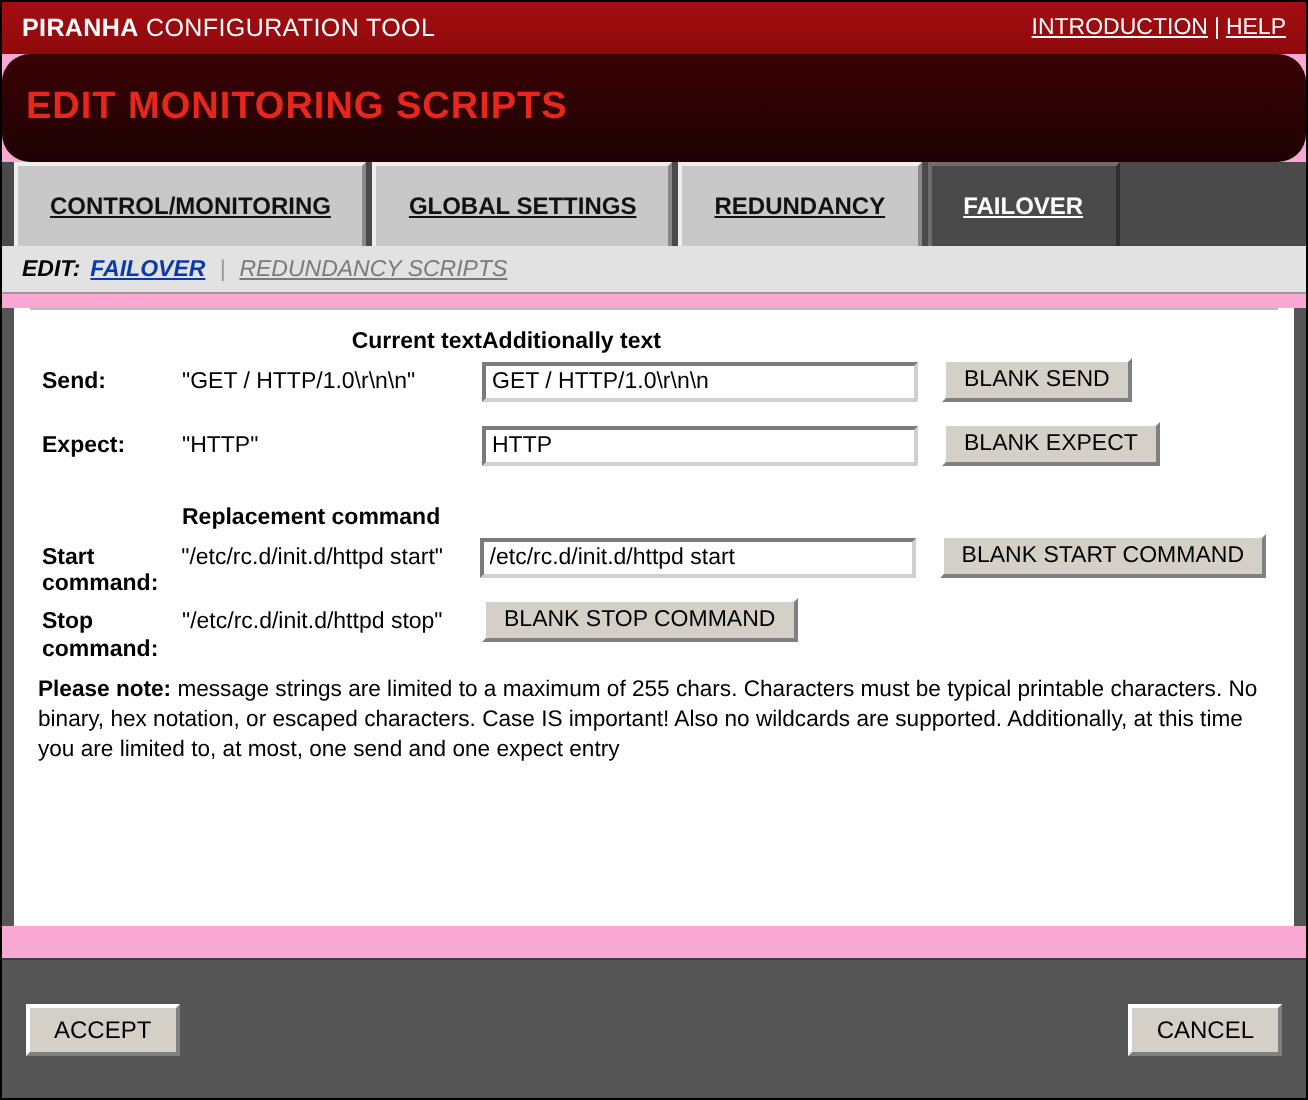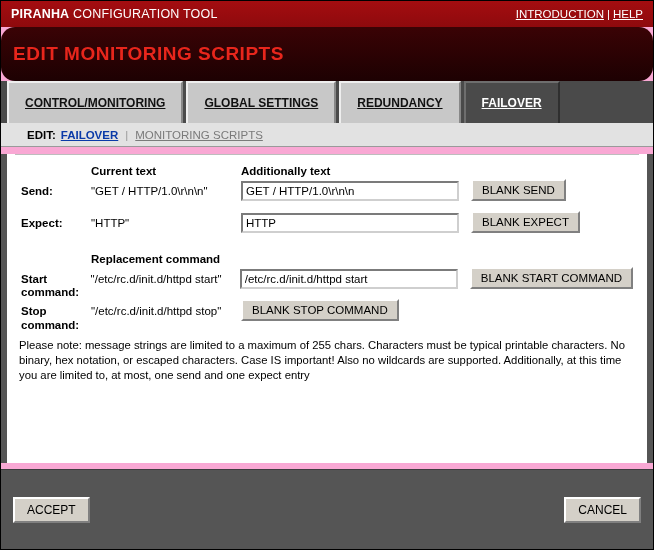--- a/index.html
+++ b/index.html
@@ -102,24 +102,25 @@
     border-top: 2px solid #6e6e6e;
     border-right: 2px solid #2f2f2f;
   }
   
   .crumbbar {
     height: 24px;
     background: #e2e2e2;
     border-bottom: 1px solid #9a9a9a;
     display: flex;
     align-items: center;
-    padding-left: 26px;
+    padding-left: 10px;
     font-size: 11.5px;
     color: #333333;
     box-sizing: border-box;
+    font-style: italic;
   }
   .crumbbar .crumb-label {
     font-weight: bold;
     color: #000000;
     margin-right: 5px;
   }
   .crumbbar a {
     color: #0a3aa8;
     text-decoration: underline;
     font-weight: bold;
@@ -180,20 +181,21 @@
   .hdr-spacer {
     width: 70px;
   }
   .hdr {
     font-size: 11.5px;
     font-weight: bold;
     color: #000000;
   }
   .hdr.current {
     width: 150px;
+    text-align: right;
   }
   input.text {
     width: 218px;
     height: 20px;
     font-family: "Liberation Sans", sans-serif;
     font-size: 11.5px;
     color: #000000;
     padding: 1px 3px;
     box-sizing: border-box;
     border: 2px inset #cfcfcf;
@@ -221,32 +223,32 @@
   .block-gap {
     height: 10px;
   }
   .note {
     margin: 6px 12px 0 12px;
     font-size: 11.3px;
     color: #000000;
     line-height: 1.35;
   }
   .note b {
-    font-weight: normal;
+    font-weight: bold;
   }
   .note .note-body {
     display: inline;
   }
   
   .footer {
     position: absolute;
     left: 0;
     right: 0;
     bottom: 0;
-    height: 80px;
+    height: 70px;
     background: #555555;
     display: flex;
     align-items: center;
     justify-content: space-between;
     padding: 0 12px;
     box-sizing: border-box;
     border-top: 1px solid #3d3d3d;
   }
   .footer .btn {
     padding: 4px 12px;
@@ -271,21 +273,21 @@
     <div class="tab">CONTROL/MONITORING</div>
     <div class="tab">GLOBAL SETTINGS</div>
     <div class="tab">REDUNDANCY</div>
     <div class="tab active">FAILOVER</div>
   </div>
 
   <div class="crumbbar">
     <span class="crumb-label">EDIT:</span>
     <a href="#">FAILOVER</a>
     <span class="crumb-div">|</span>
-    <span class="crumb-current">MONITORING SCRIPTS</span>
+    <span class="crumb-current">REDUNDANCY SCRIPTS</span>
   </div>
 
   <div class="content">
     <div class="rule"></div>
 
     <div class="form">
 
       <div class="hdr-row">
         <div class="hdr-spacer"></div>
         <div class="hdr current">Current text</div>

